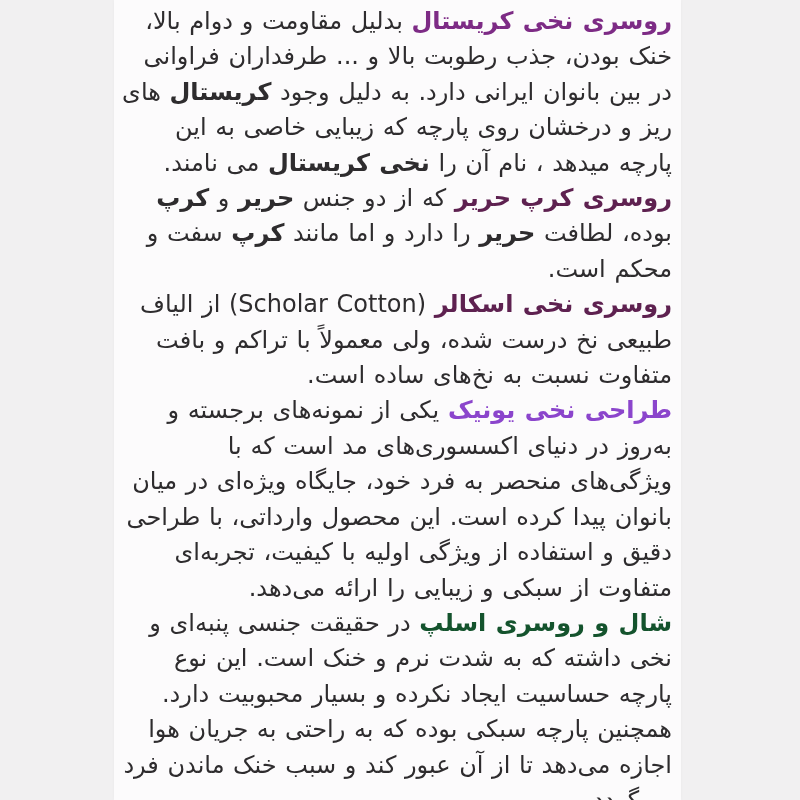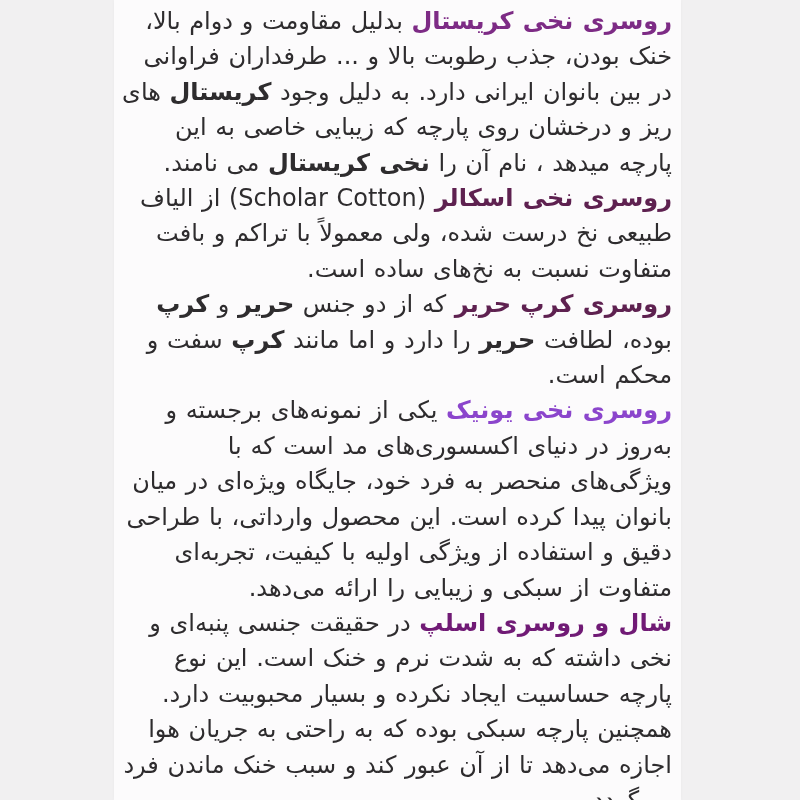--- a/index.html
+++ b/index.html
@@ -49,19 +49,19 @@
     font-weight: 700;
   }
 </style>
 </head>
 <body>
 
 <div class="page">
   <div class="sheet">
     <div class="content">
         <p class="section"><span class="heading" style="color: rgb(125, 43, 133);">روسری نخی کریستال</span><span> بدلیل مقاومت و دوام بالا، خنک بودن، جذب رطوبت بالا و ... طرفداران فراوانی در بین بانوان ایرانی دارد. به دلیل وجود </span><span class="b">کریستال</span><span> های ریز و درخشان روی پارچه که زیبایی خاصی به این پارچه میدهد ، نام آن را </span><span class="b">نخی کریستال</span><span> می نامند.</span></p>
+        <p class="section"><span class="heading" style="color: rgb(94, 33, 80);">روسری کرپ حریر</span><span> که از دو جنس </span><span class="b">حریر</span><span> و </span><span class="b">کرپ</span><span> بوده، لطافت </span><span class="b">حریر</span><span> را دارد و اما مانند </span><span class="b">کرپ</span><span> سفت و محکم است.</span></p>
         <p class="section"><span class="heading" style="color: rgb(94, 33, 80);">روسری نخی اسکالر</span><span> (Scholar Cotton) از الیاف طبیعی نخ درست شده، ولی معمولاً با تراکم و بافت متفاوت نسبت به نخ‌های ساده است.</span></p>
-        <p class="section"><span class="heading" style="color: rgb(94, 33, 80);">روسری کرپ حریر</span><span> که از دو جنس </span><span class="b">حریر</span><span> و </span><span class="b">کرپ</span><span> بوده، لطافت </span><span class="b">حریر</span><span> را دارد و اما مانند </span><span class="b">کرپ</span><span> سفت و محکم است.</span></p>
-        <p class="section"><span class="heading" style="color: rgb(139, 69, 204);">روسری نخی یونیک</span><span> یکی از نمونه‌های برجسته و به‌روز در دنیای اکسسوری‌های مد است که با ویژگی‌های منحصر به فرد خود، جایگاه ویژه‌ای در میان بانوان پیدا کرده است. این محصول وارداتی، با طراحی دقیق و استفاده از ویژگی اولیه با کیفیت، تجربه‌ای متفاوت از سبکی و زیبایی را ارائه می‌دهد.</span></p>
-        <p class="section"><span class="heading" style="color: #701a75;">شال و روسری اسلپ</span><span> در حقیقت جنسی پنبه‌ای و نخی داشته که به شدت نرم و خنک است. این نوع پارچه حساسیت ایجاد نکرده و بسیار محبوبیت دارد. همچنین پارچه سبکی بوده که به راحتی به جریان هوا اجازه می‌دهد تا از آن عبور کند و سبب خنک ماندن فرد می‌گردد.</span></p>
+        <p class="section"><span class="heading" style="color: rgb(139, 69, 204);">طراحی نخی یونیک</span><span> یکی از نمونه‌های برجسته و به‌روز در دنیای اکسسوری‌های مد است که با ویژگی‌های منحصر به فرد خود، جایگاه ویژه‌ای در میان بانوان پیدا کرده است. این محصول وارداتی، با طراحی دقیق و استفاده از ویژگی اولیه با کیفیت، تجربه‌ای متفاوت از سبکی و زیبایی را ارائه می‌دهد.</span></p>
+        <p class="section"><span class="heading" style="color: #14532d;">شال و روسری اسلپ</span><span> در حقیقت جنسی پنبه‌ای و نخی داشته که به شدت نرم و خنک است. این نوع پارچه حساسیت ایجاد نکرده و بسیار محبوبیت دارد. همچنین پارچه سبکی بوده که به راحتی به جریان هوا اجازه می‌دهد تا از آن عبور کند و سبب خنک ماندن فرد می‌گردد.</span></p>
       </div>
   </div>
 </div>
 
 </body></html>

